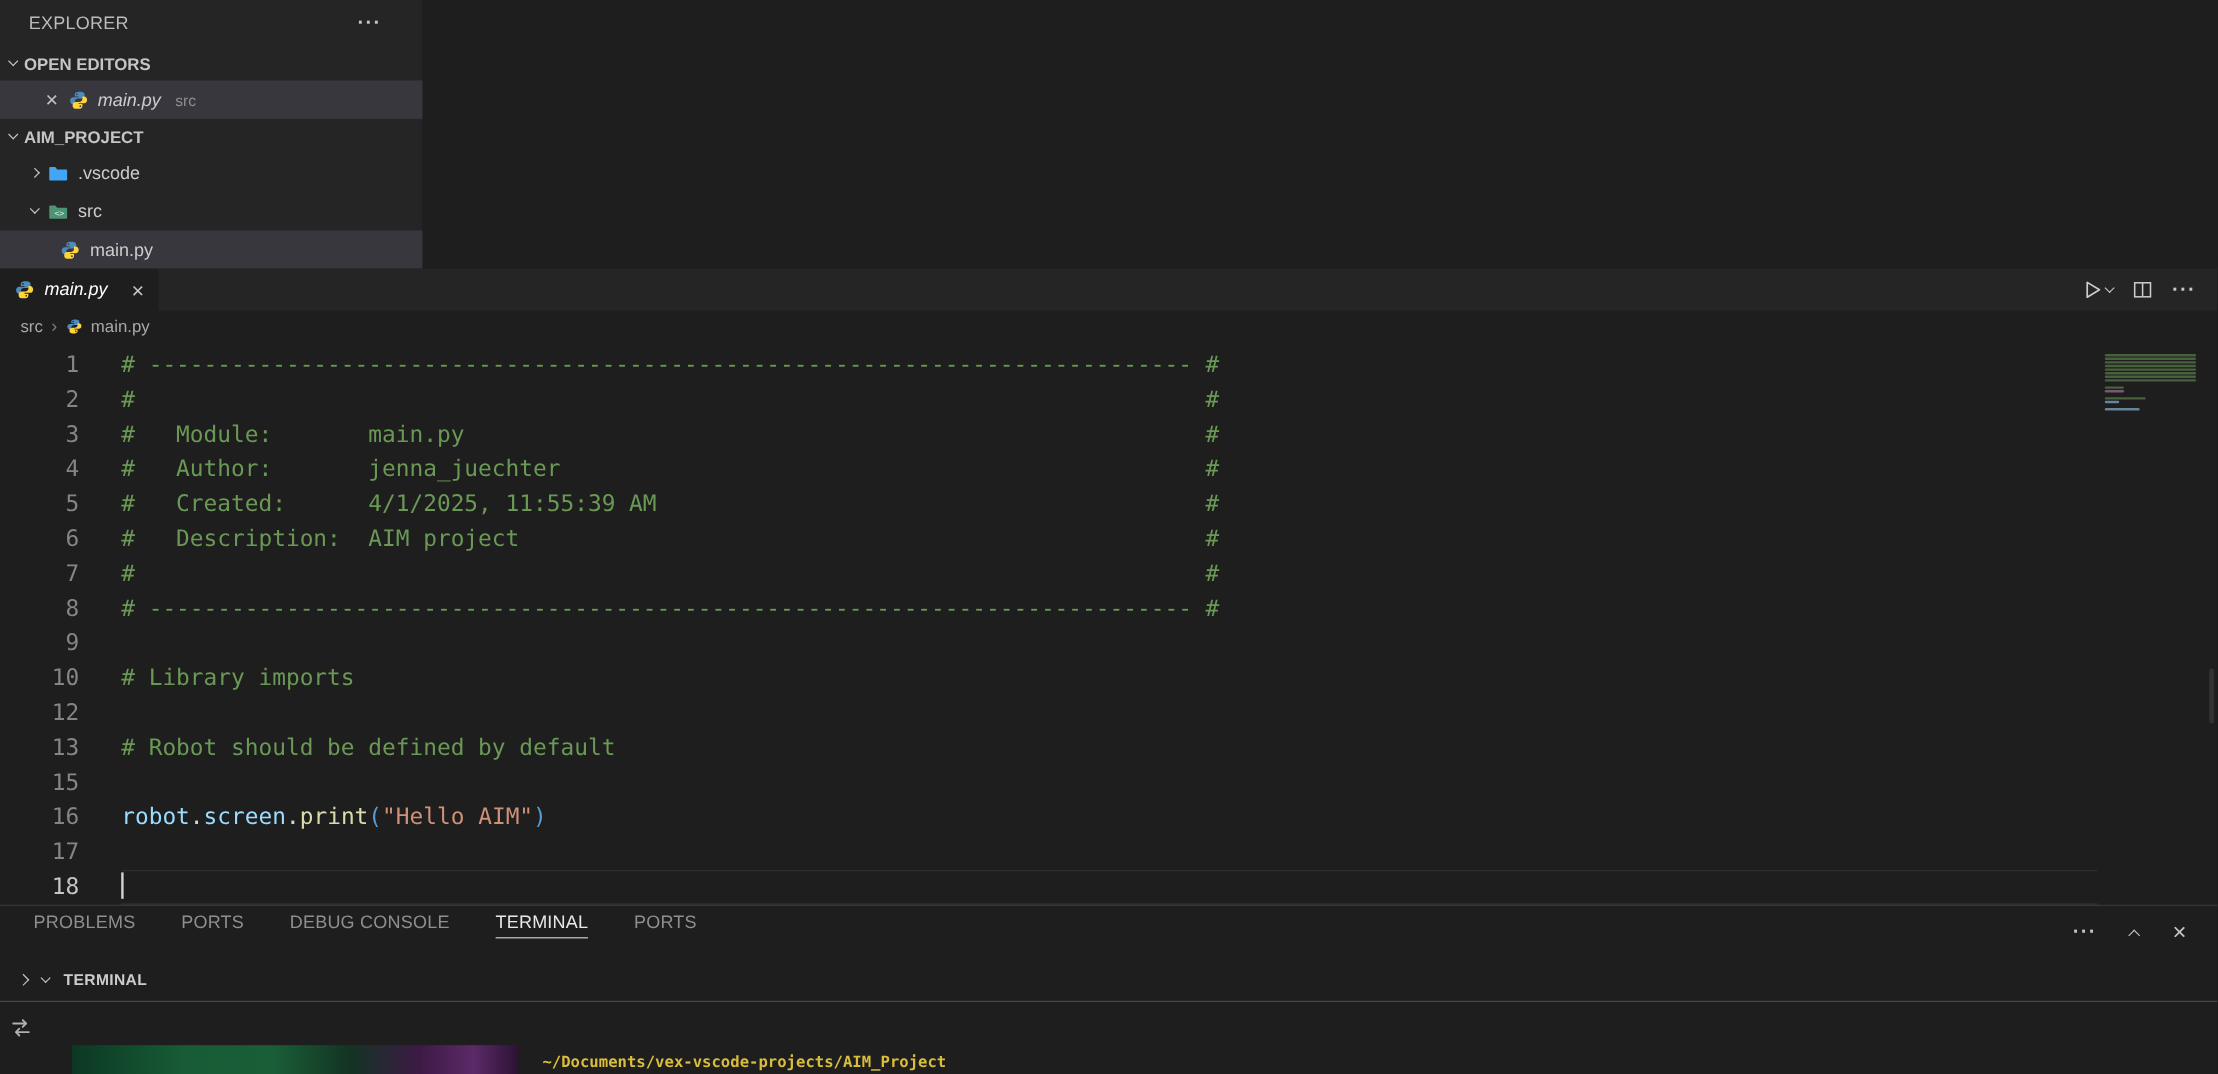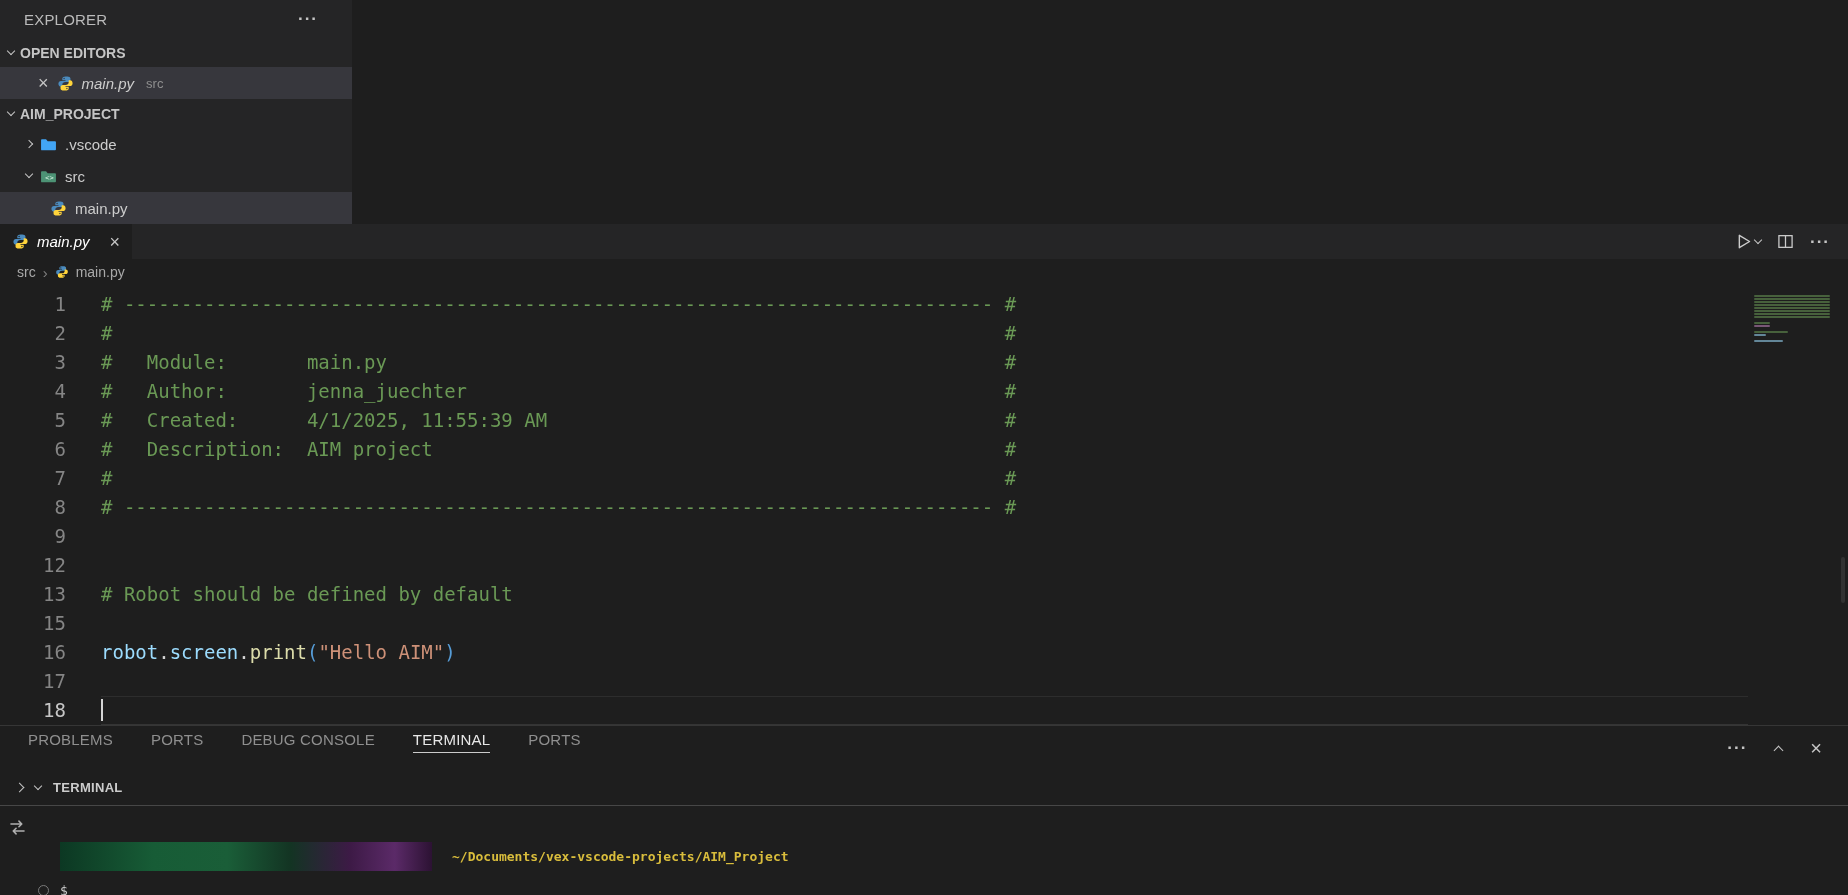--- a/index.html
+++ b/index.html
@@ -234,20 +234,24 @@
           </div>
           <div class="code-row">
             <span class="gutter">8</span>
             <span class="code-text"><span class="tk-comment"># ---------------------------------------------------------------------------- #</span></span>
           </div>
           <div class="code-row">
             <span class="gutter">9</span>
             <span class="code-text"></span>
           </div>
           <div class="code-row">
+            <span class="gutter">10</span>
+            <span class="code-text"><span class="tk-comment"># Library imports</span></span>
+          </div>
+          <div class="code-row">
             <span class="gutter">12</span>
             <span class="code-text"></span>
           </div>
           <div class="code-row">
             <span class="gutter">13</span>
             <span class="code-text"><span class="tk-comment"># Robot should be defined by default</span></span>
           </div>
           <div class="code-row">
             <span class="gutter">15</span>
             <span class="code-text"></span>

